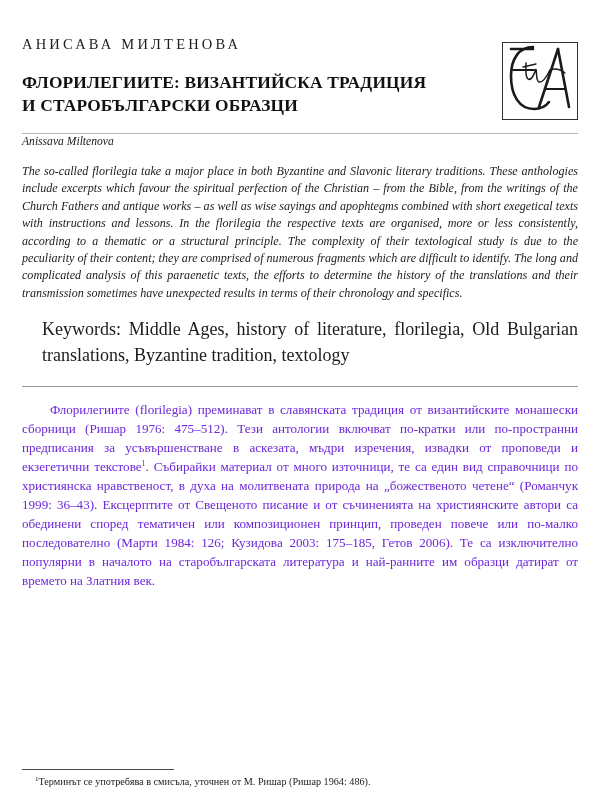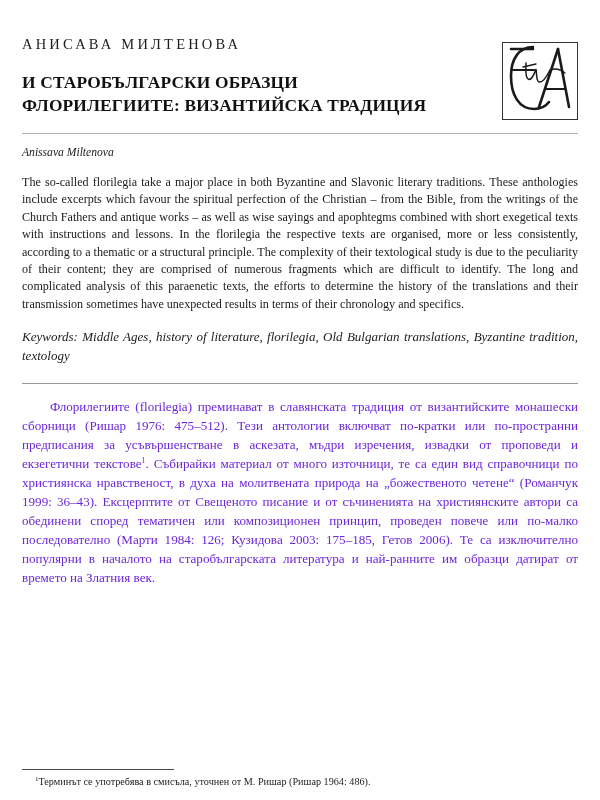--- a/index.html
+++ b/index.html
@@ -68,21 +68,20 @@
   .rule {
     height: 1px;
     background: #9a9a9a;
     margin: 17px 0 0 0;
     border: 0;
   }
   .rule.faint { background: #b4b4b4; }
 
   
   .en-block {
-    margin-top: 11px;
     font-style: italic;
   }
   .en-author {
     font-size: 11.6px;
     font-style: italic;
     line-height: 1.35;
   }
   .en-title {
     font-size: 12.1px;
     font-style: italic;
@@ -92,32 +91,33 @@
   .en-sub {
     font-size: 11.2px;
     font-style: italic;
     line-height: 1.35;
     margin-top: 1px;
   }
 
   .abstract {
     margin-top: 13px;
     font-size: 12.1px;
+    font-style: italic;
     line-height: 1.44;
     text-align: justify;
     color: #1b1b1b;
   }
 
   .keywords {
     margin-top: 15px;
-    font-size: 13px;
-    font-style: italic;
+    font-size: 18px;
     line-height: 1.44;
     text-align: justify;
     color: #1b1b1b;
+    margin-left: 20px;
   }
 
   
   .body-cyr {
     margin-top: 13px;
     font-size: 13.1px;
     line-height: 1.455;
     text-align: justify;
     text-indent: 28px;
     color: #6d28d9;
@@ -172,22 +172,22 @@
 
       <path d="M23 20 C23 28 22 34 25 36 C28 38 31 32 33 26 C34 32 33 38 36 39 C40 40 44 33 47 27" fill="none" stroke="#1a1a1a" stroke-width="1.5" stroke-linecap="round"></path>
       <path d="M20 24 L33 21" fill="none" stroke="#1a1a1a" stroke-width="1.3" stroke-linecap="round"></path>
       <path d="M47 27 C52 25 57 26 62 30" fill="none" stroke="#1a1a1a" stroke-width="1.3" stroke-linecap="round"></path>
     </svg>
   </div>
 
   <div class="author-cyr">АНИСАВА МИЛТЕНОВА</div>
 
   <div class="title-cyr">
+    <div>ФЛОРИЛЕГИИТЕ: ВИЗАНТИЙСКА ТРАДИЦИЯ</div>
     <div>И СТАРОБЪЛГАРСКИ ОБРАЗЦИ</div>
-    <div>ФЛОРИЛЕГИИТЕ: ВИЗАНТИЙСКА ТРАДИЦИЯ</div>
   </div>
 
   <hr class="rule faint">
 
   <div class="en-block">
     <div class="en-author">Anissava Miltenova</div>
   </div>
 
   <div class="abstract">The so-called florilegia take a major place in both Byzantine and Slavonic literary traditions. These anthologies include excerpts which favour the spiritual perfection of the Christian – from the Bible, from the writings of the Church Fathers and antique works – as well as wise sayings and apophtegms combined with short exegetical texts with instructions and lessons. In the florilegia the respective texts are organised, more or less consistently, according to a thematic or a structural principle. The complexity of their textological study is due to the peculiarity of their content; they are comprised of numerous fragments which are difficult to identify. The long and complicated analysis of this paraenetic texts, the efforts to determine the history of the translations and their transmission sometimes have unexpected results in terms of their chronology and specifics.</div>
 

